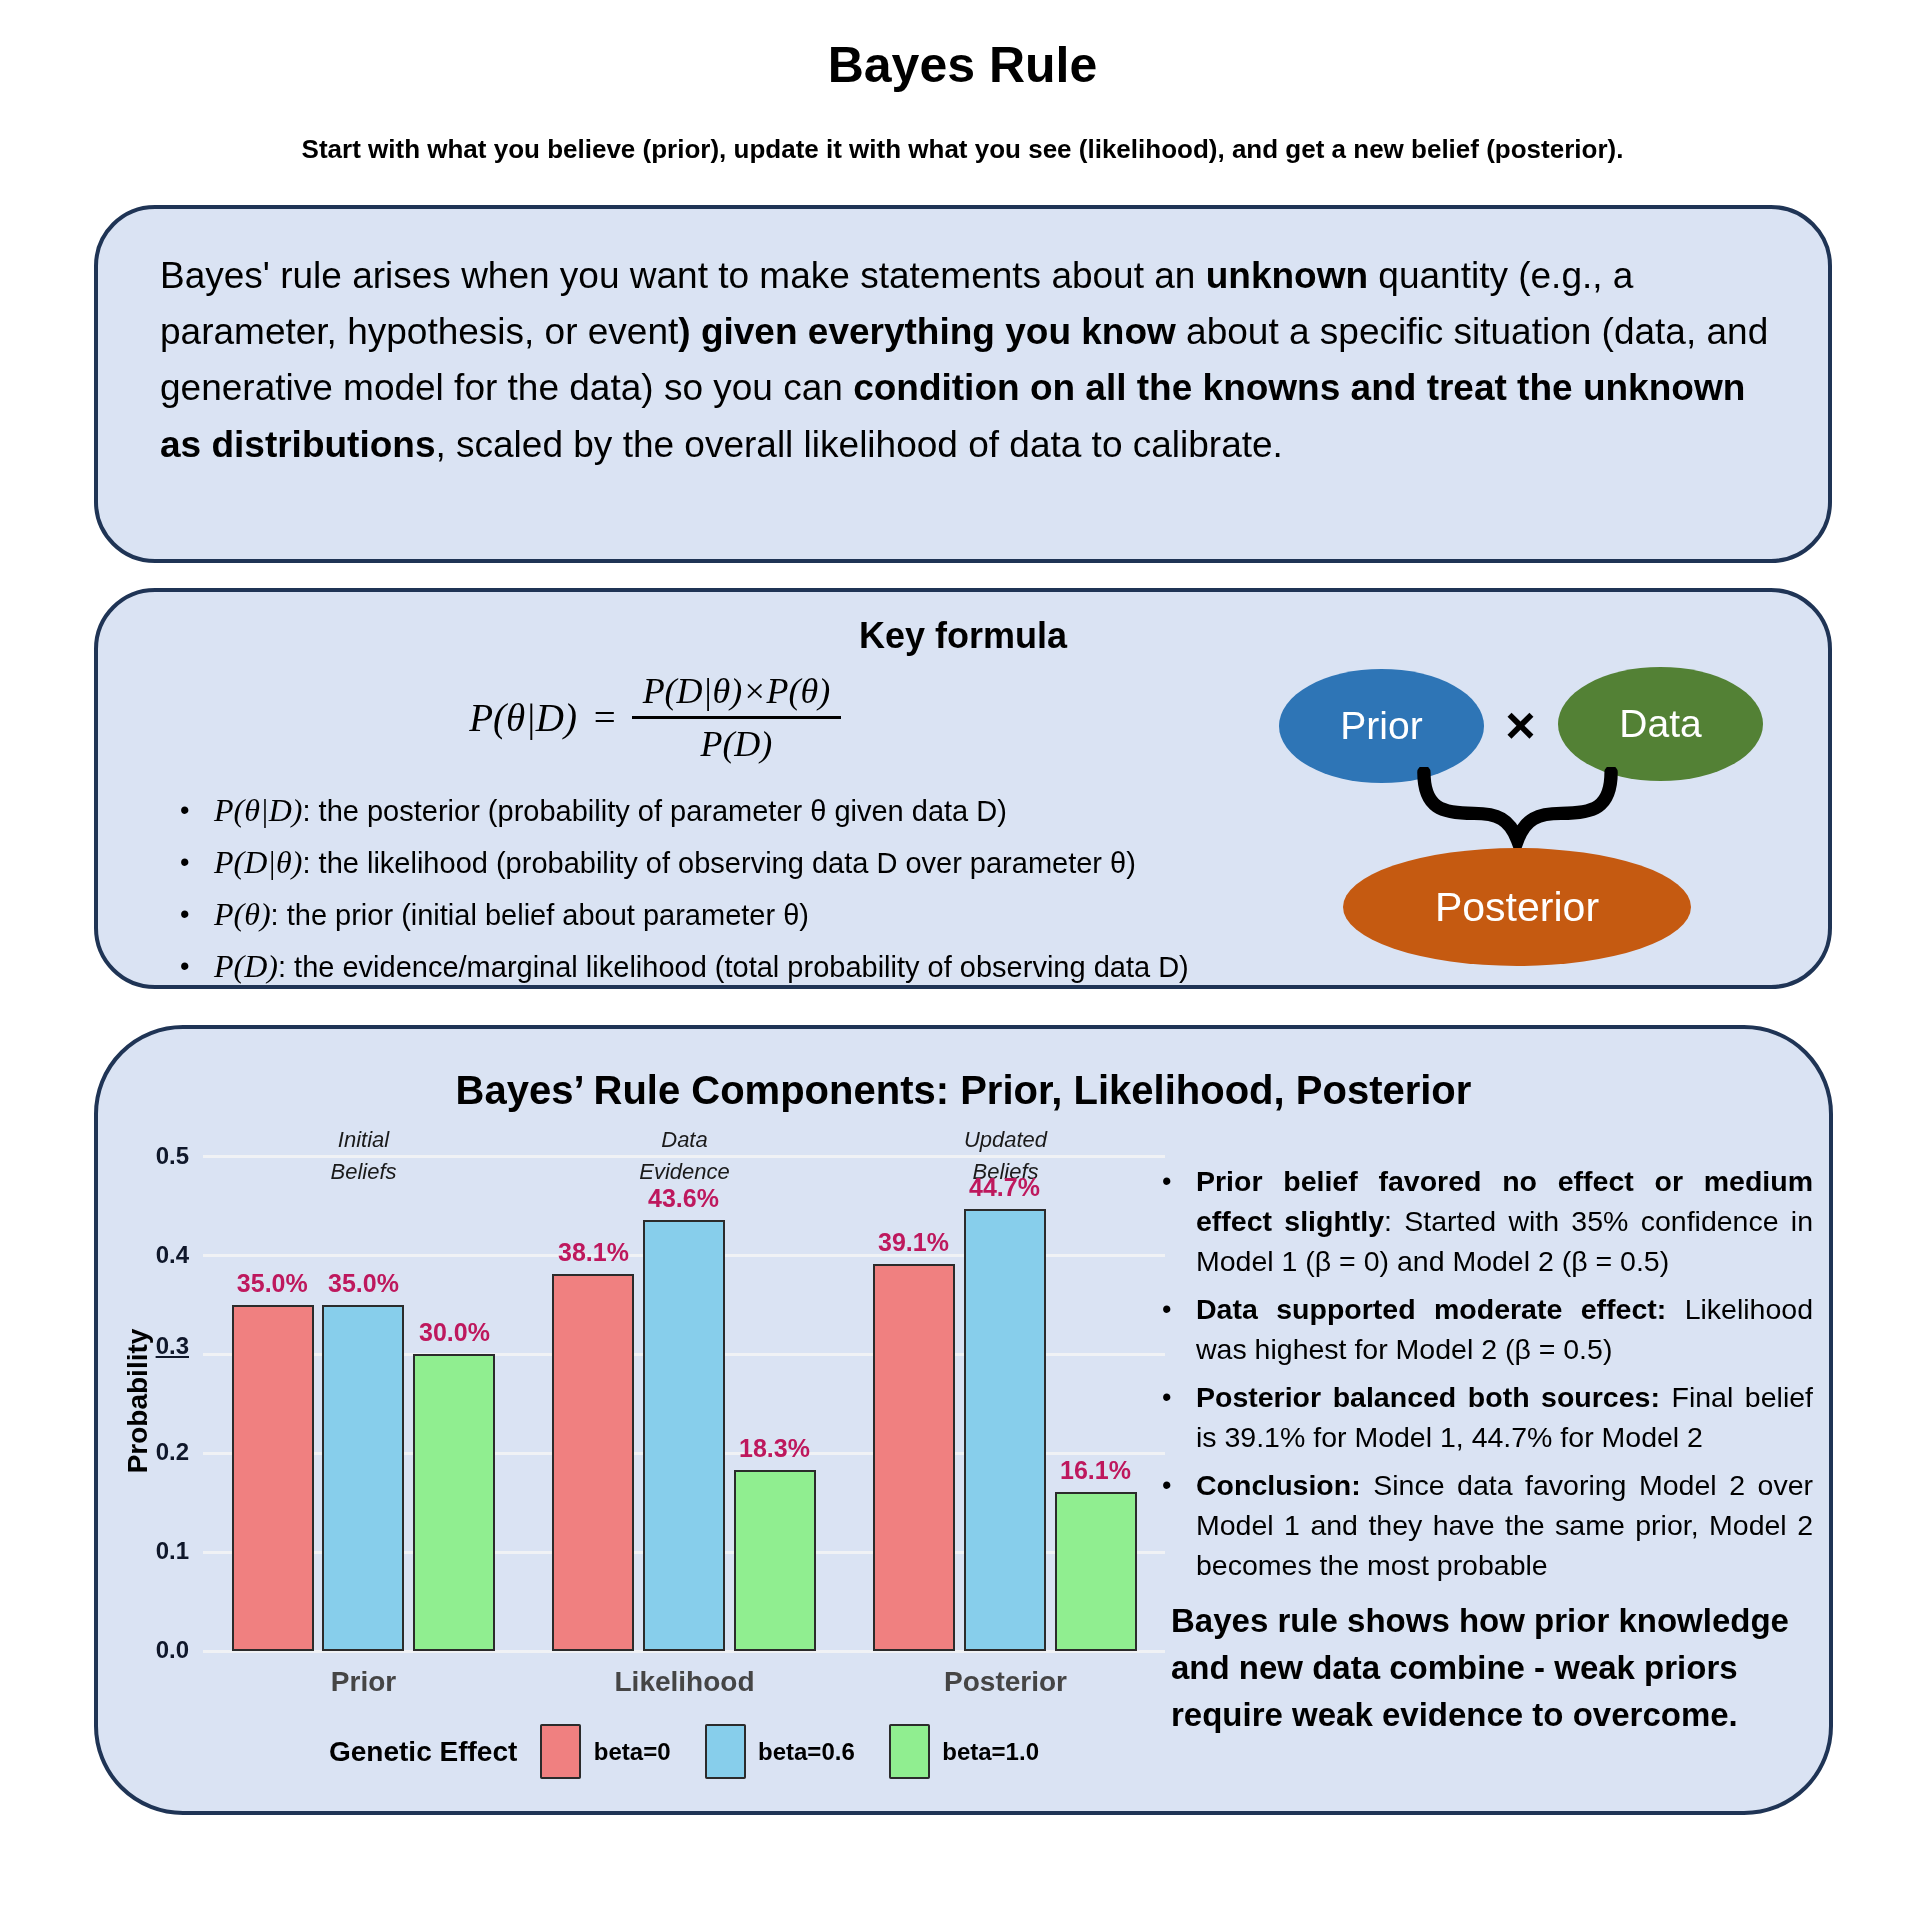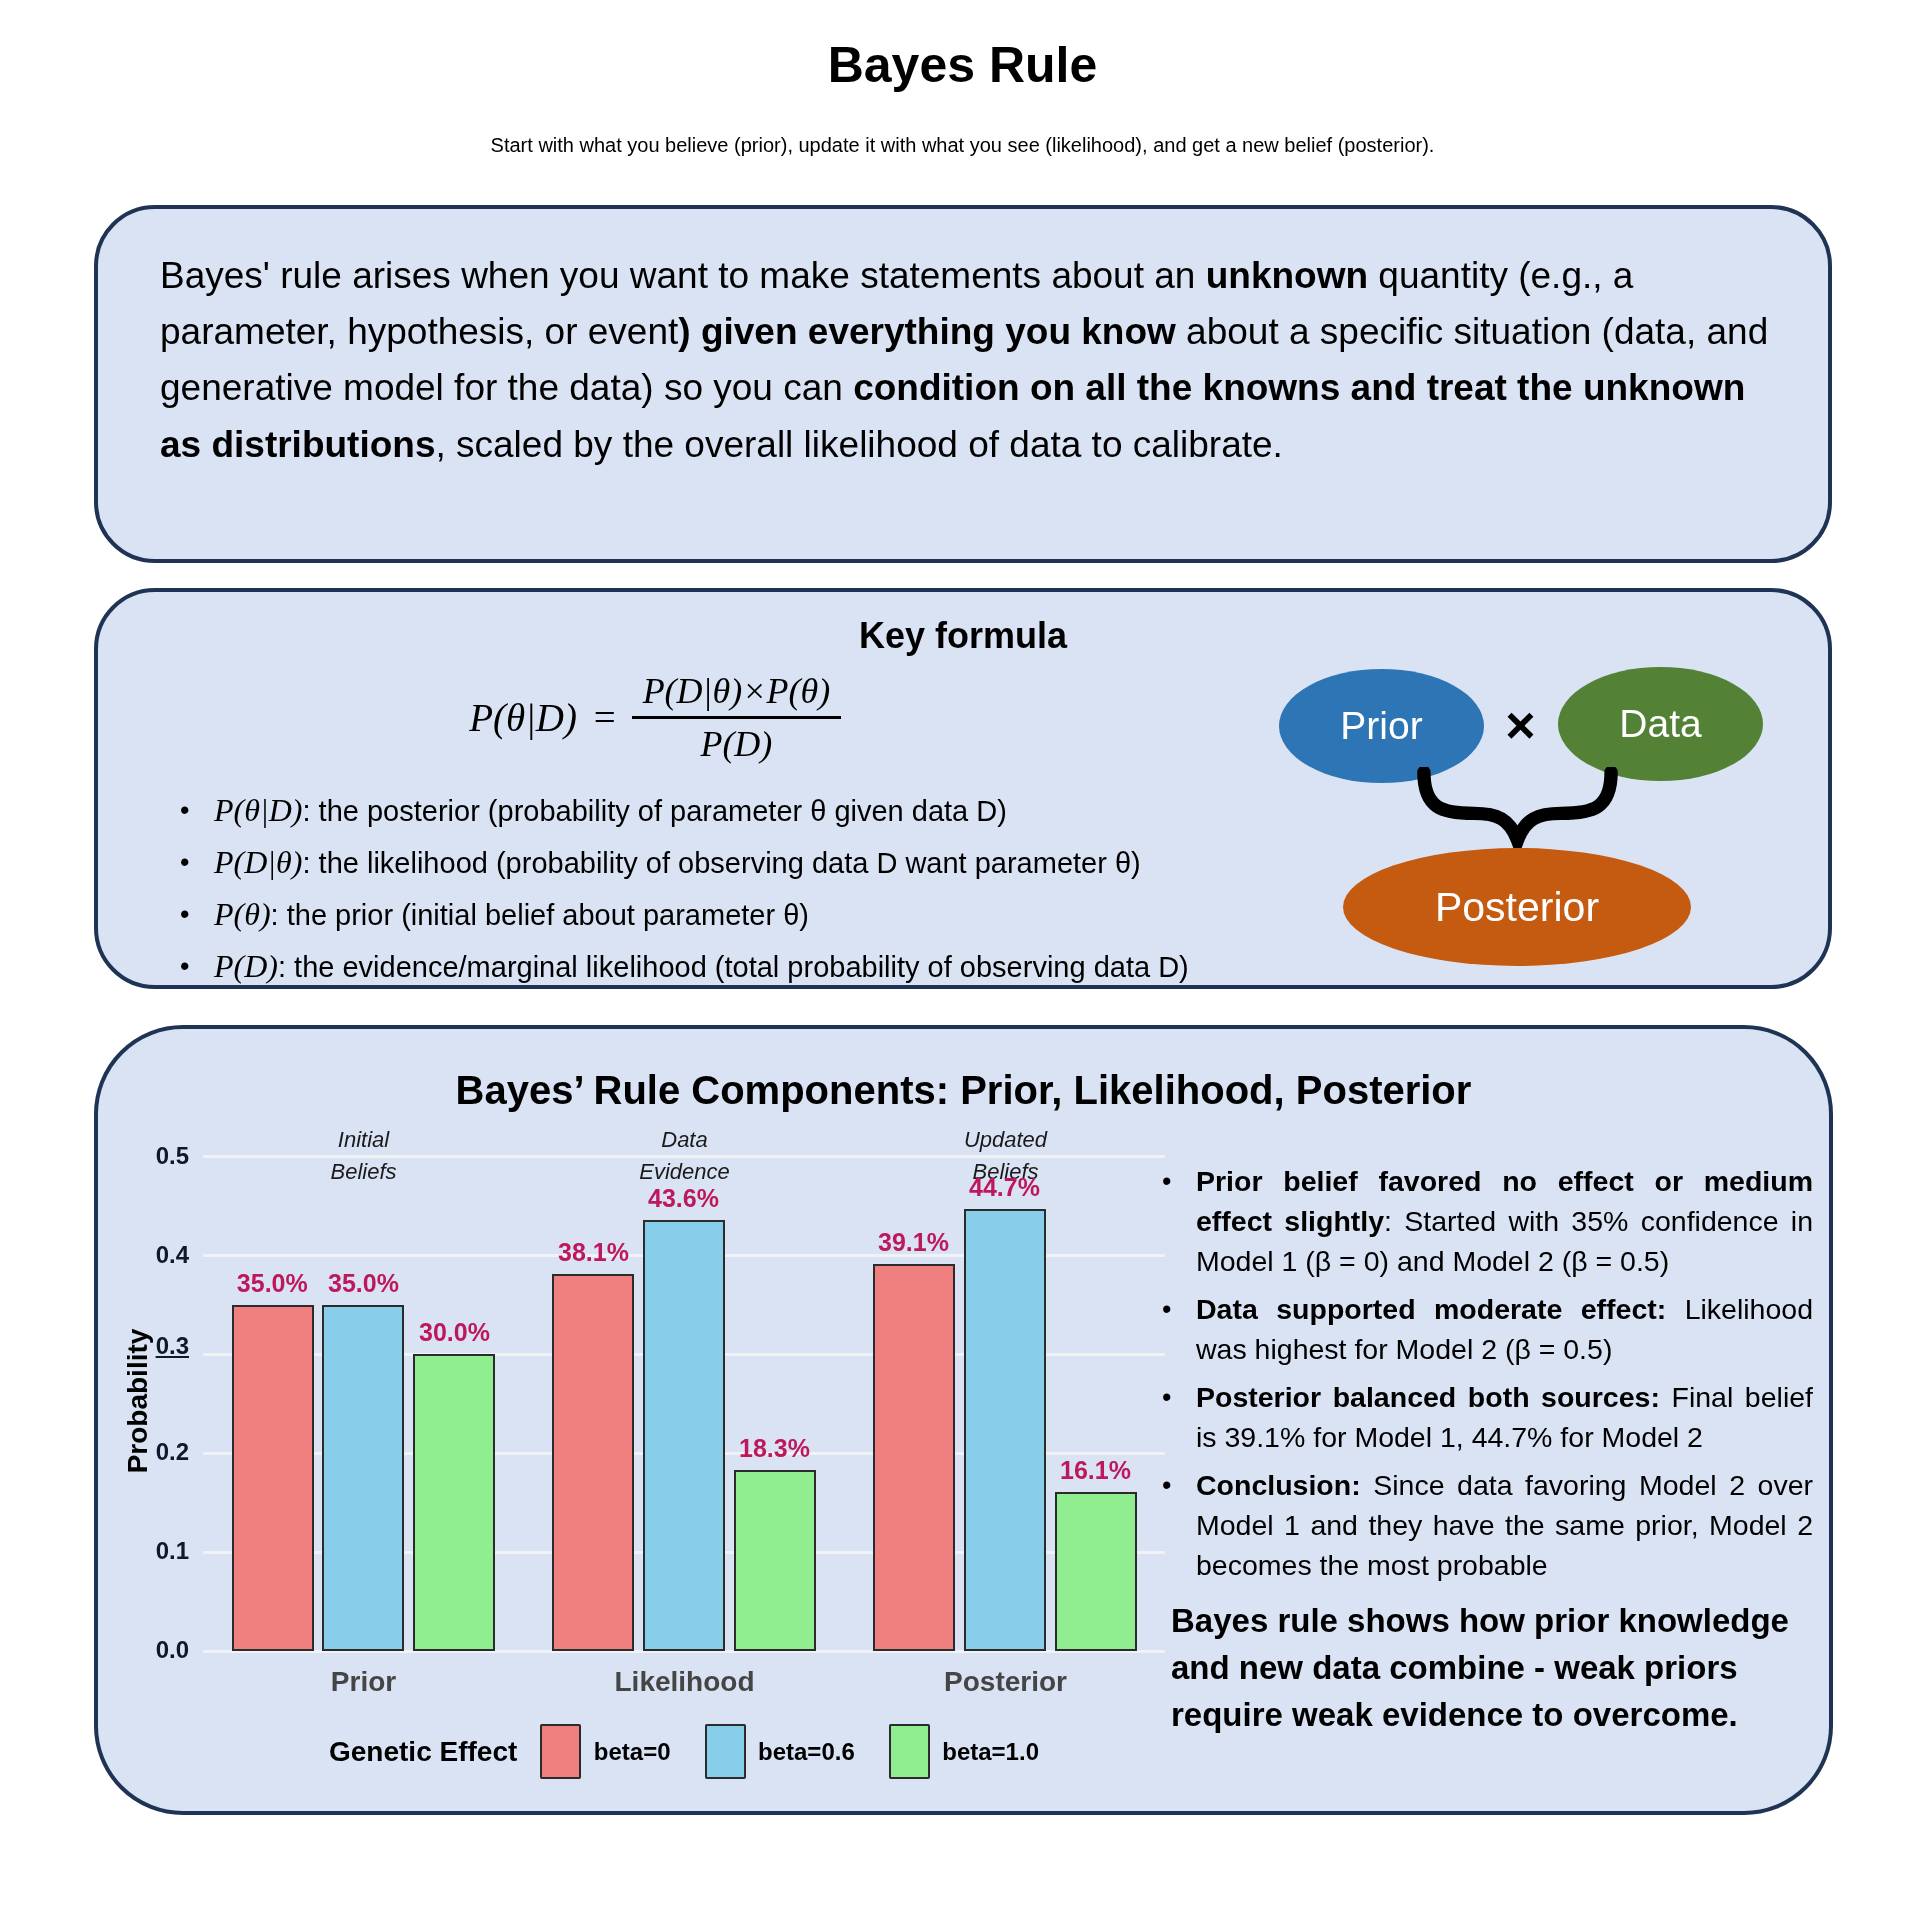--- a/index.html
+++ b/index.html
@@ -3,21 +3,21 @@
 <meta charset="utf-8">
 <style>
   * { margin:0; padding:0; box-sizing:border-box; }
   html,body { background:#ffffff; }
   body { font-family:"Liberation Sans", sans-serif; color:#000; }
   #canvas { position:relative; width:1925px; height:1925px; background:#fff; overflow:hidden; }
 
   .page-title { position:absolute; top:36px; left:0; width:100%; text-align:center;
     font-size:50px; font-weight:700; }
   .page-subtitle { position:absolute; top:134px; left:0; width:100%; text-align:center;
-    font-size:20px; font-weight:400; }
+    font-size:26px; font-weight:700; }
 
   .panel { position:absolute; left:94px; width:1738px; background:#dae3f3;
     border:4.5px solid #1f3455; }
   .panel-1 { top:205px; height:358px; border-radius:61px; }
   .panel-2 { top:588px; height:401px; border-radius:61px; }
   .panel-3 { top:1025px; height:790px; border-radius:89px; width:1739px; }
 
   .intro-text { position:absolute; left:62px; top:39px; right:57px;
     font-size:37px; line-height:1.52; }
 
@@ -103,21 +103,21 @@
       </span>
     </div>
 
     <div class="kf-bullets">
       <div class="kf-bullet">
         <span class="dot">•</span>
         <span class="math">P(θ|D)</span><span>: the posterior (probability of parameter θ given data D)</span>
       </div>
       <div class="kf-bullet">
         <span class="dot">•</span>
-        <span class="math">P(D|θ)</span><span>: the likelihood (probability of observing data D want parameter θ)</span>
+        <span class="math">P(D|θ)</span><span>: the likelihood (probability of observing data D over parameter θ)</span>
       </div>
       <div class="kf-bullet">
         <span class="dot">•</span>
         <span class="math">P(θ)</span><span>: the prior (initial belief about parameter θ)</span>
       </div>
       <div class="kf-bullet">
         <span class="dot">•</span>
         <span class="math">P(D)</span><span>: the evidence/marginal likelihood (total probability of observing data D)</span>
       </div>
     </div>

